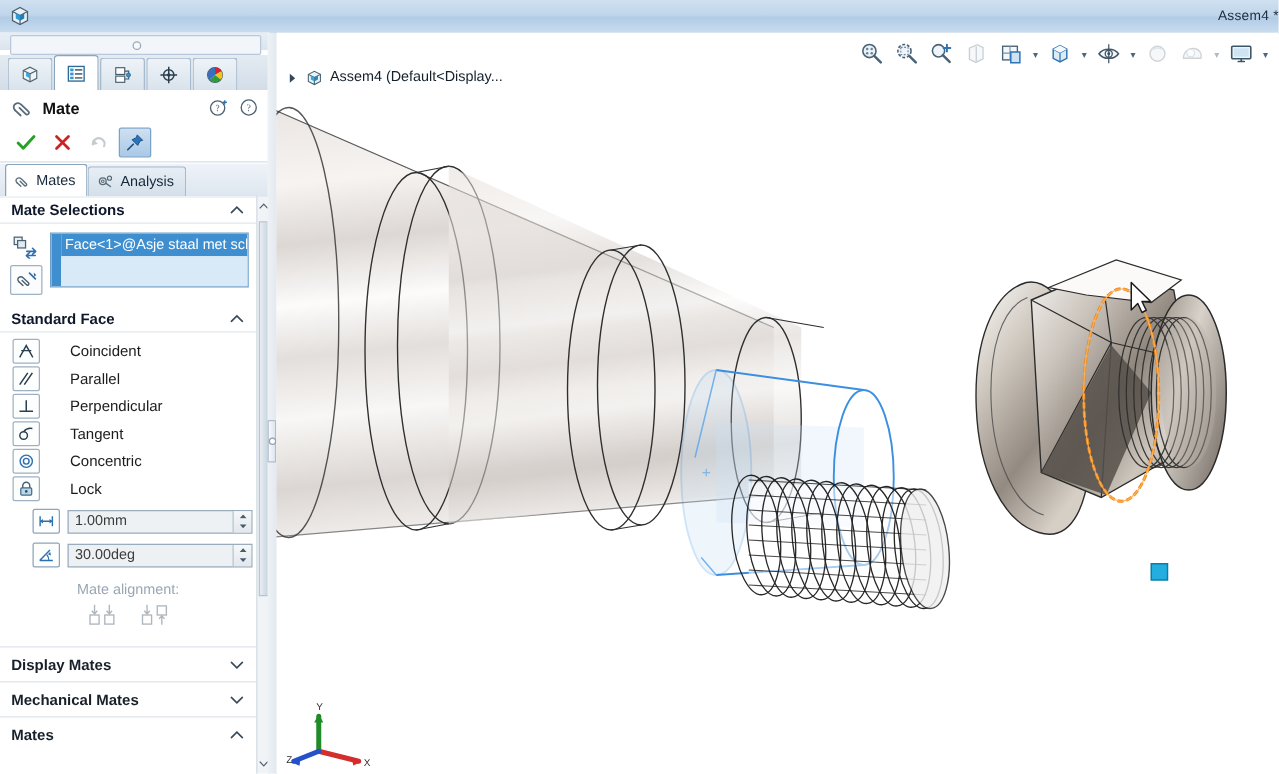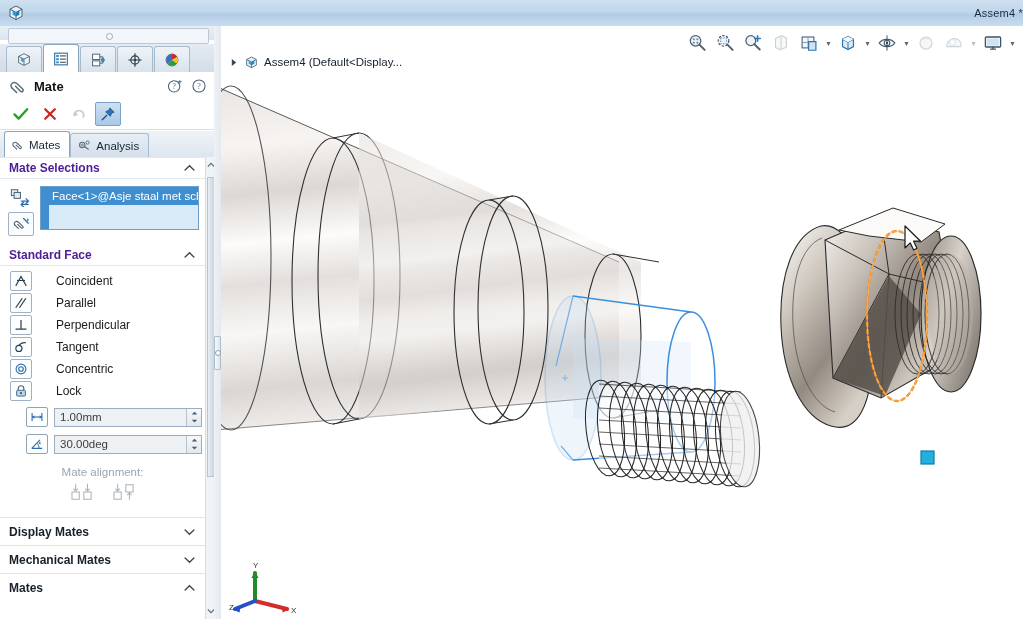--- a/index.html
+++ b/index.html
@@ -101,21 +101,21 @@
   .stab.active{background:#ffffff;border-color:#8aa5bd;height:26px;position:relative;z-index:3;}
 
   .pmbody{
     position:absolute;left:0;top:131px;width:205px;height:462px;
     overflow:hidden;background:#ffffff;
   }
 
   .sec-header{
     height:22px;display:flex;align-items:center;justify-content:space-between;
     padding:0 10px 0 9px;box-sizing:border-box;
-    font-weight:bold;font-size:12px;color:#4c1d95;
+    font-weight:bold;font-size:12px;color:#0f172a;
     background:#ffffff;border-bottom:1px solid #e2e8ee;
   }
   .sec-header.top{border-top:1px solid #e2e8ee;}
   .chev{width:11px;height:8px;}
 
   .selrow{display:flex;padding:7px 6px 8px 8px;align-items:flex-start;gap:6px;}
   .selicons{display:flex;flex-direction:column;gap:4px;width:26px;}
   .selicon{
     width:24px;height:22px;display:flex;align-items:center;justify-content:center;
   }

